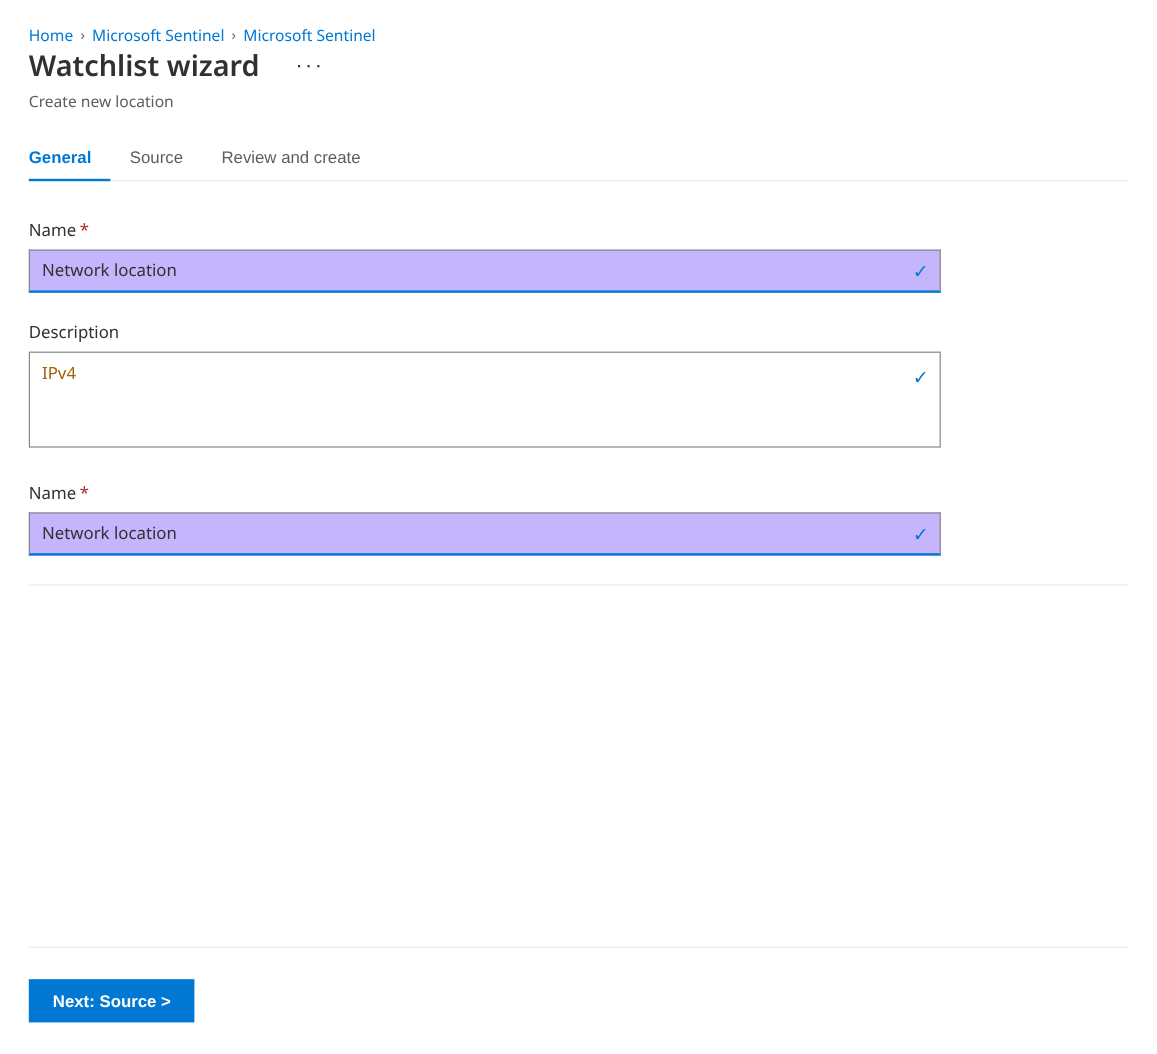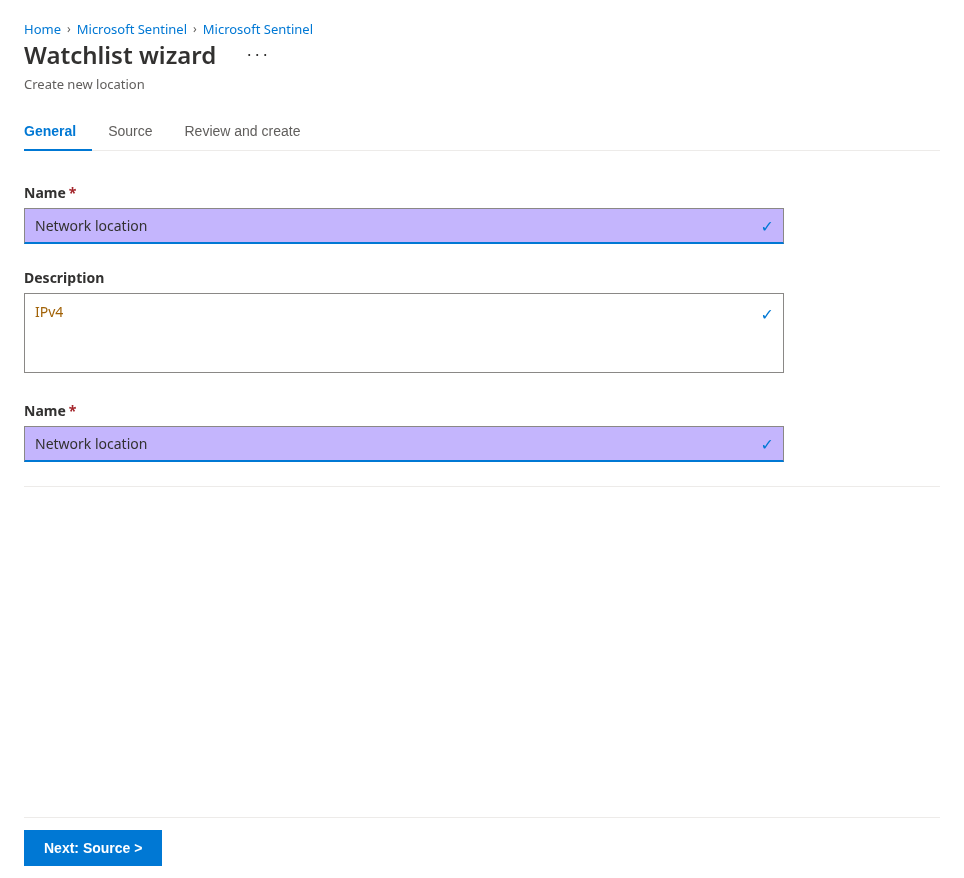--- a/index.html
+++ b/index.html
@@ -87,21 +87,21 @@
     .form-content {
       padding: 32px 0 0 0;
       flex: 1;
     }
     .form-group {
       margin-bottom: 24px;
       max-width: 760px;
     }
     .form-label {
       font-size: 14px;
-      font-weight: 700;
+      font-weight: 400;
       color: #323130;
       margin-bottom: 6px;
       display: flex;
       align-items: center;
       gap: 3px;
     }
     .required-star {
       color: #a4262c;
       font-size: 14px;
     }
@@ -157,21 +157,21 @@
     }
     
     .section-divider {
       border: none;
       border-top: 1px solid #edebe9;
       margin: 24px 0;
     }
     
     .footer {
       border-top: 1px solid #edebe9;
-      padding: 12px 0;
+      padding: 26px 0;
       margin-top: auto;
     }
     .next-btn {
       background: #0078d4;
       color: #fff;
       border: none;
       padding: 8px 20px;
       font-size: 14px;
       font-weight: 600;
       cursor: pointer;

